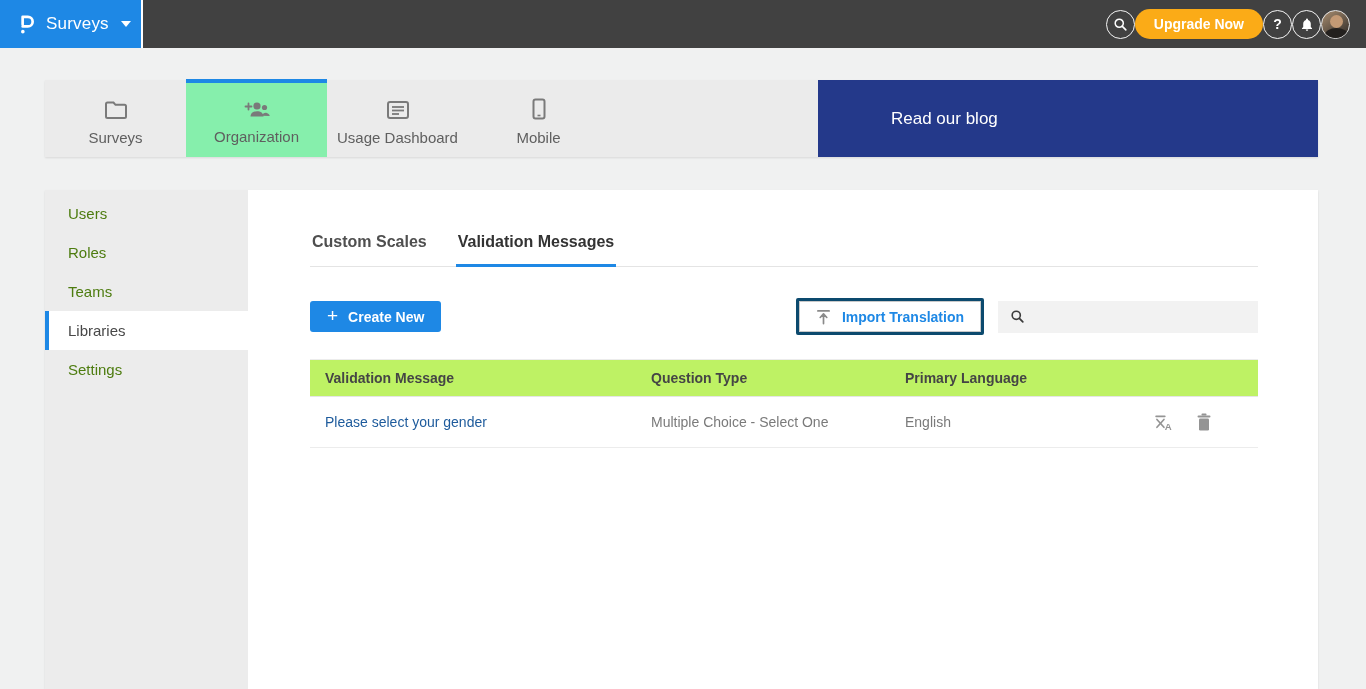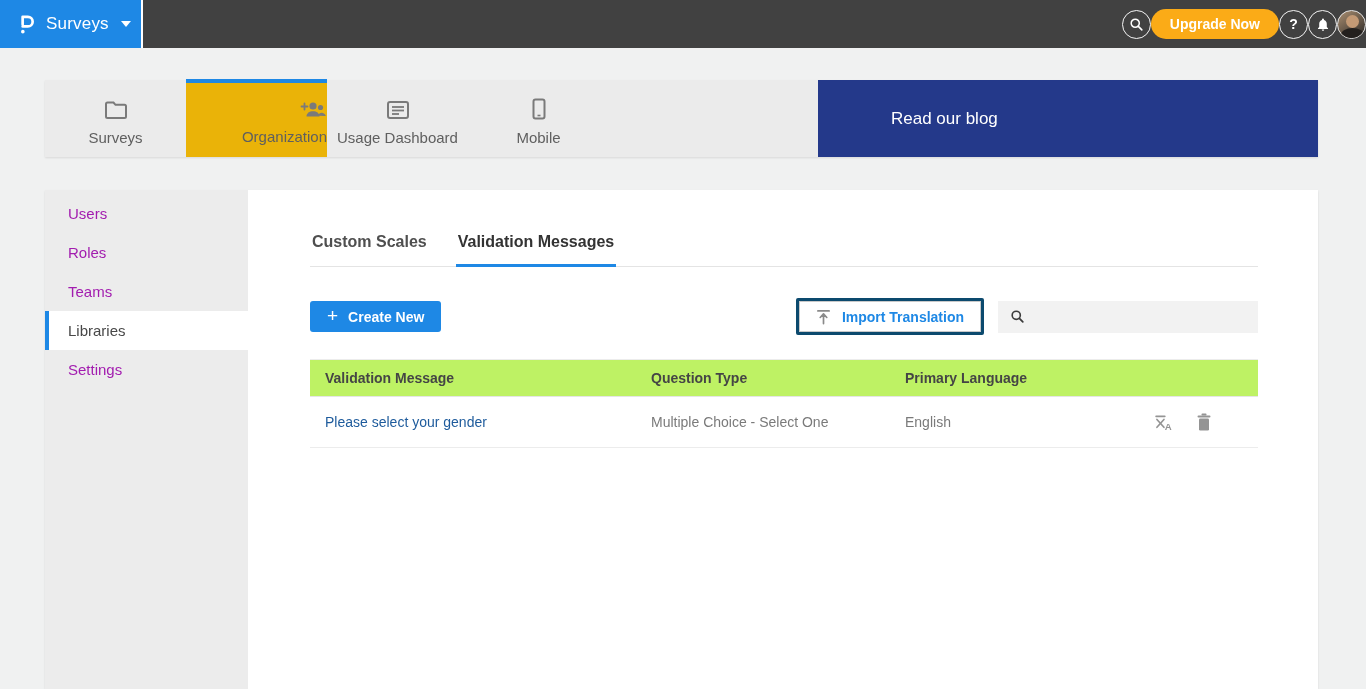--- a/index.html
+++ b/index.html
@@ -4,44 +4,44 @@
 <style>
   * { margin:0; padding:0; box-sizing:border-box; }
   body { font-family:"Liberation Sans", sans-serif; background:#f0f1f1; }
   .screen { position:relative; width:1366px; height:689px; background:#f0f1f1; overflow:hidden; }
 
   
   .topbar { position:absolute; top:0; left:0; width:100%; height:48px; background:#414141; display:flex; align-items:center; }
   .logo-block { width:143px; height:48px; background:#1e88e5; border-right:2px solid #fff; display:flex; align-items:center; padding-left:15px; gap:10px; cursor:pointer; }
   .logo-block .product { color:#fff; font-size:17px; letter-spacing:.2px; }
   .caret-down { width:0; height:0; border-left:5px solid transparent; border-right:5px solid transparent; border-top:6px solid #fff; margin-left:2px; }
-  .topbar-right { margin-left:auto; display:flex; align-items:center; }
+  .topbar-right { margin-left:auto; display:flex; align-items:center; padding-right:16px; }
   .circle-btn { width:29px; height:29px; border-radius:50%; border:1px solid #f5f5f5; background:transparent; color:#fff; display:flex; align-items:center; justify-content:center; cursor:pointer; font-size:14px; font-weight:bold; font-family:"Liberation Sans", sans-serif; }
   .upgrade-btn { height:30px; padding:0 19px; border:none; border-radius:16px; background:#fbab17; color:#fff; font-size:14px; font-weight:bold; cursor:pointer; font-family:"Liberation Sans", sans-serif; }
   .avatar { width:29px; height:29px; border-radius:50%; overflow:hidden; position:relative; background:linear-gradient(145deg,#9d8469 10%,#35302c 90%); border:1px solid #e6e6e6; }
   .avatar .head { position:absolute; left:8px; top:4px; width:13px; height:13px; border-radius:50%; background:#c49a75; }
   .avatar .body { position:absolute; left:3px; top:17px; width:23px; height:14px; border-radius:50% 50% 0 0; background:#23201e; }
 
   
   .nav-row { position:absolute; top:80px; left:45px; width:1273px; height:77px; display:flex; box-shadow:0 1px 2px rgba(0,0,0,.1); }
   .nav-cards { width:773px; background:#ebebeb; display:flex; }
   .nav-card { width:141px; height:100%; display:flex; flex-direction:column; align-items:center; justify-content:center; gap:9px; color:#5f5f5f; border-top:4px solid transparent; cursor:pointer; }
-  .nav-card.active { background:#eab308; border-top-color:#1e88e5; margin-top:-1px; height:calc(100% + 1px);align-items:flex-end; }
+  .nav-card.active { background:#86efac; border-top-color:#1e88e5; margin-top:-1px; height:calc(100% + 1px); }
   .nav-card .nc-icon { color:#7a7a7a; height:24px; display:flex; align-items:flex-end; }
   .nav-card .nc-label { font-size:15px; }
   .banner { flex:1; background:#24398a; color:#fff; display:flex; align-items:center; cursor:pointer; }
   .banner-title { font-size:17px; font-weight:500; margin-left:73px; }
   .banner-list { list-style:none; margin-left:auto; margin-right:62px; }
   .banner-list li { position:relative; font-size:12px; font-weight:bold; line-height:23px; padding-left:17px; }
   .banner-list li::before { content:""; position:absolute; left:0; top:9px; width:5px; height:5px; border-radius:50%; background:#fff; }
 
   
   .content-card { position:absolute; top:190px; left:45px; width:1273px; height:499px; background:#fff; box-shadow:0 1px 2px rgba(0,0,0,.1); display:flex; }
   .side-nav { width:203px; background:#ececec; padding-top:4px; }
-  .side-item { height:39px; line-height:39px; padding-left:19px; font-size:15px; color:#a21caf; cursor:pointer; border-left:4px solid transparent; }
+  .side-item { height:39px; line-height:39px; padding-left:19px; font-size:15px; color:#4d7c0f; cursor:pointer; border-left:4px solid transparent; }
   .side-item.active { background:#fff; border-left-color:#1e88e5; color:#484848; }
   .main-pane { flex:1; padding:0 60px 0 62px; }
 
   .tabs { margin-top:43px; display:flex; gap:27px; border-bottom:1px solid #e4e4e4; }
   .tab { font-size:16px; font-weight:bold; color:#4f4f4f; padding:0 2px 13px 2px; border-bottom:3px solid transparent; margin-bottom:-1px; cursor:pointer; }
   .tab.active { color:#333; border-bottom-color:#1e88e5; }
 
   .toolbar { margin-top:31px; height:37px; display:flex; align-items:center; }
   .create-btn { height:31px; padding:0 17px; border:none; border-radius:3px; background:#1e88e5; color:#fff; font-size:14px; font-weight:bold; display:flex; align-items:center; gap:10px; cursor:pointer; font-family:"Liberation Sans", sans-serif; }
   .create-btn .plus { font-size:19px; font-weight:normal; line-height:1; margin-top:-2px; }

